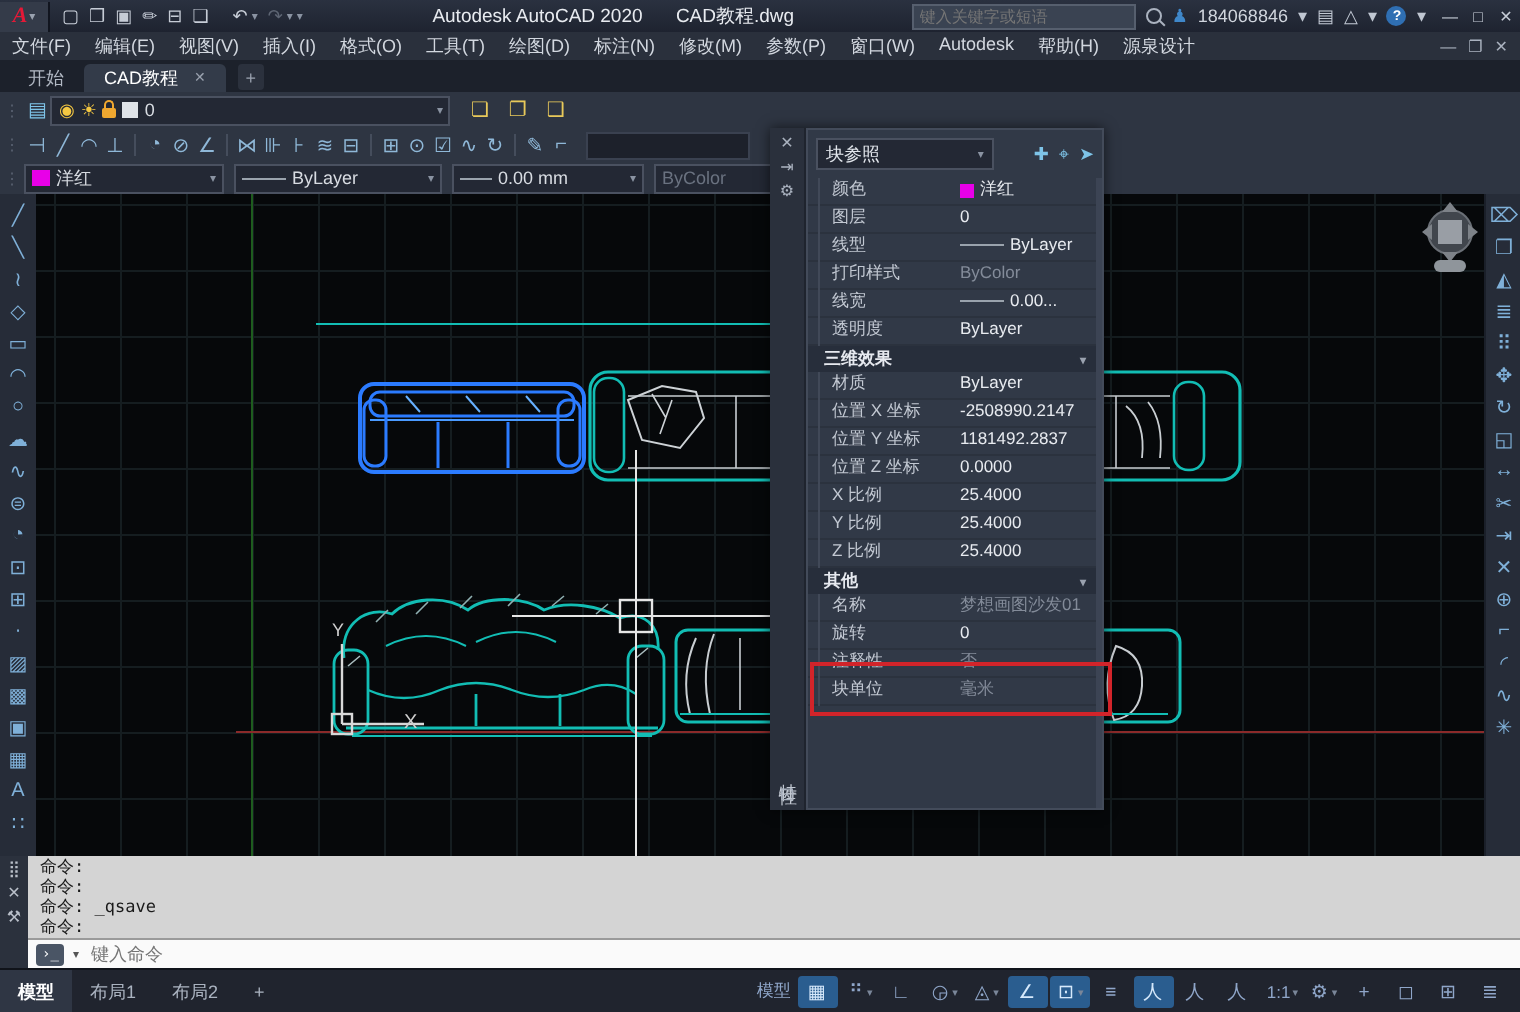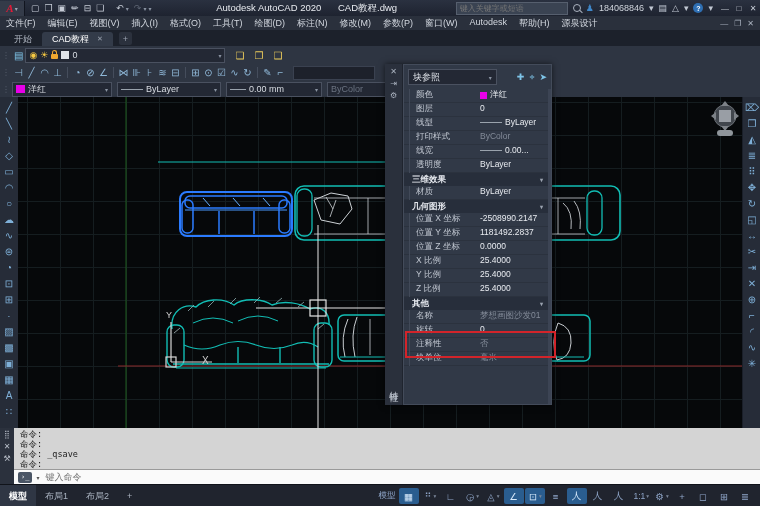--- a/index.html
+++ b/index.html
@@ -533,24 +533,20 @@
         <div class="pal-row">
             <span class="pal-label">材质</span>
             <span class="pal-value">
 
               <span>ByLayer</span>
             </span>
           </div>
           </div>
       </div>
         <div>
-        <div class="pal-sec-hdr">
-          <span>几何图形</span>
-          <span class="dd">▾</span>
-        </div>
         <div class="pal-rows">
 
         <div class="pal-row">
             <span class="pal-label">位置 X 坐标</span>
             <span class="pal-value">
 
               <span>-2508990.2147</span>
             </span>
           </div>
             <div class="pal-row">

